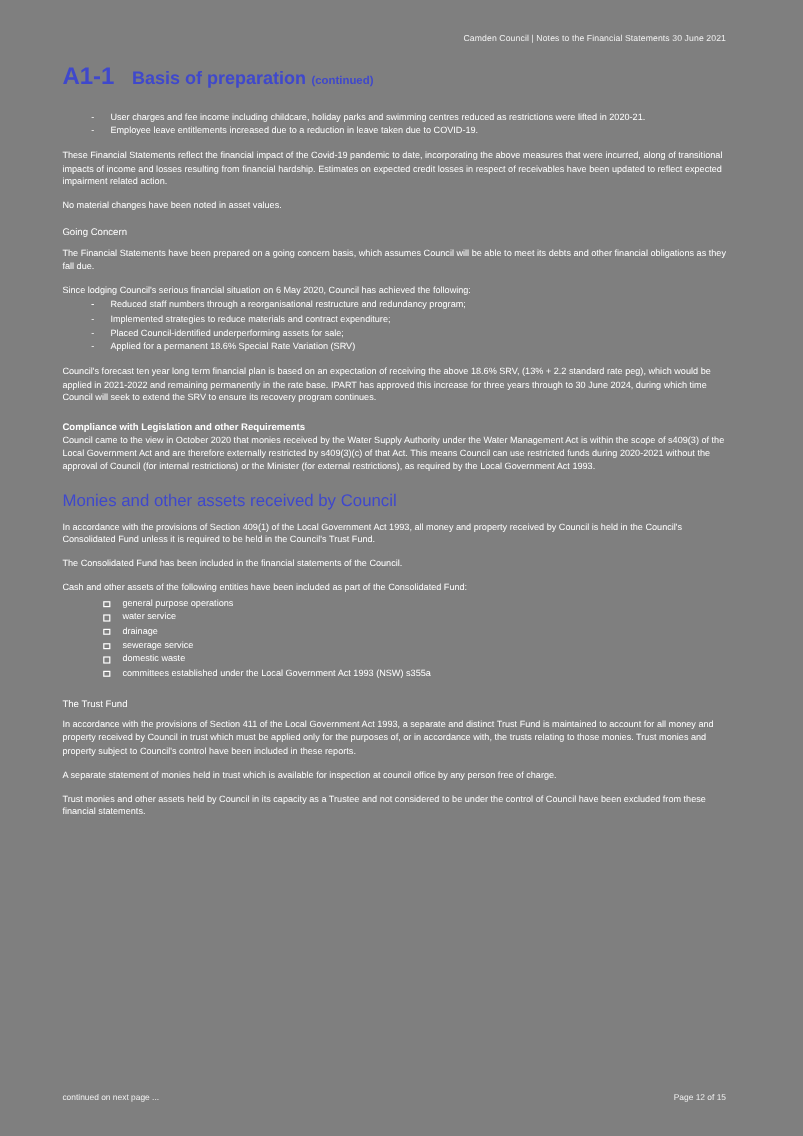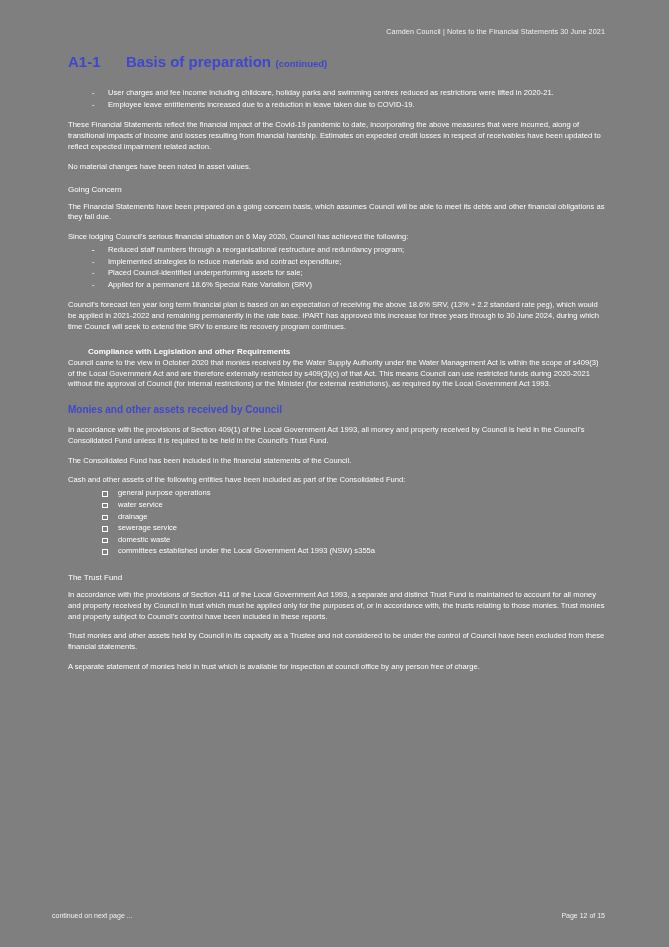--- a/index.html
+++ b/index.html
@@ -13,21 +13,21 @@
     font-family: "Liberation Sans", sans-serif;
     color: #ffffff;
     overflow: hidden;
   }
   #page {
     position: relative;
     width: 645px;
     height: 947px;
     background: #7f7f7f;
     box-sizing: border-box;
-    padding: 28px 40px 20px 68px;
+    padding: 28px 40px 20px 52px;
   }
 
   
   .doc-header {
     text-align: right;
     font-size: 7.2px;
     letter-spacing: 0.1px;
     color: #f2f2f2;
     margin: 0 0 16px 0;
     line-height: 1.2;
@@ -35,21 +35,21 @@
 
   
   .page-title {
     color: #3f48cc;
     font-weight: bold;
     margin: 0 0 18px 0;
     line-height: 1.1;
     white-space: nowrap;
   }
   .page-title .num {
-    font-size: 15px;
+    font-size: 20px;
     display: inline-block;
     min-width: 58px;
   }
   .page-title .ttl { font-size: 15px; }
   .page-title .cont {
     font-size: 9.5px;
     font-weight: bold;
   }
 
   
@@ -65,22 +65,22 @@
   .sub-head {
     font-size: 8px;
     margin: 0 0 8px 0;
     color: #ffffff;
     font-weight: normal;
   }
   .sub-head.bold { font-weight: bold; }
   .sub-head.gap  { margin-top: 12px; }
 
   .blue-head {
-    font-size: 10px;
-    font-weight: bold;
+    font-size: 14px;
+    font-weight: normal;
     color: #3f48cc;
     margin: 14px 0 10px 0;
   }
 
   .bullets {
     list-style: none;
     margin: 0 0 9px 0;
     padding: 0;
   }
   .bullets li {
@@ -177,21 +177,21 @@
       <span>Placed Council-identified underperforming assets for sale;</span>
     </li>
     <li>
       <span class="bullet-mark">-</span>
       <span>Applied for a permanent 18.6% Special Rate Variation (SRV)</span>
     </li>
   </ul>
 
   <p class="para" style="margin-top:10px;">Council's forecast ten year long term financial plan is based on an expectation of receiving the above 18.6% SRV, (13% + 2.2 standard rate peg), which would be applied in 2021-2022 and remaining permanently in the rate base. IPART has approved this increase for three years through to 30 June 2024, during which time Council will seek to extend the SRV to ensure its recovery program continues.</p>
 
-  <h2 class="sub-head bold" style="margin-top:14px;margin-bottom:2px;margin-left:20px;">Compliance with Legislation and other Requirements</h2>
+  <h2 class="sub-head bold" style="margin-top:14px;margin-bottom:2px;">Compliance with Legislation and other Requirements</h2>
 
   <p class="para">Council came to the view in October 2020 that monies received by the Water Supply Authority under the Water Management Act is within the scope of s409(3) of the Local Government Act and are therefore externally restricted by s409(3)(c) of that Act. This means Council can use restricted funds during 2020-2021 without the approval of Council (for internal restrictions) or the Minister (for external restrictions), as required by the Local Government Act 1993.</p>
 
   <h2 class="blue-head">Monies and other assets received by Council</h2>
 
 
   <p class="para">In accordance with the provisions of Section 409(1) of the Local Government Act 1993, all money and property received by Council is held in the Council's Consolidated Fund unless it is required to be held in the Council's Trust Fund.</p>
 
   <p class="para">The Consolidated Fund has been included in the financial statements of the Council.</p>
 
@@ -221,22 +221,22 @@
     <li>
       <span class="bullet-mark"></span>
       <span>committees established under the Local Government Act 1993 (NSW) s355a</span>
     </li>
   </ul>
 
   <h3 class="sub-head" style="margin-top:16px;">The Trust Fund</h3>
 
   <p class="para">In accordance with the provisions of Section 411 of the Local Government Act 1993, a separate and distinct Trust Fund is maintained to account for all money and property received by Council in trust which must be applied only for the purposes of, or in accordance with, the trusts relating to those monies. Trust monies and property subject to Council's control have been included in these reports.</p>
 
+  <p class="para">A separate statement of monies held in trust which is available for inspection at council office by any person free of charge.</p>
+
   <p class="para">Trust monies and other assets held by Council in its capacity as a Trustee and not considered to be under the control of Council have been excluded from these financial statements.</p>
-
-  <p class="para">A separate statement of monies held in trust which is available for inspection at council office by any person free of charge.</p>
 
   <div class="doc-footer">
     <span class="left">continued on next page ...</span>
     <span class="right">Page 12 of 15</span>
   </div>
 
 </div>
 
 </body></html>

